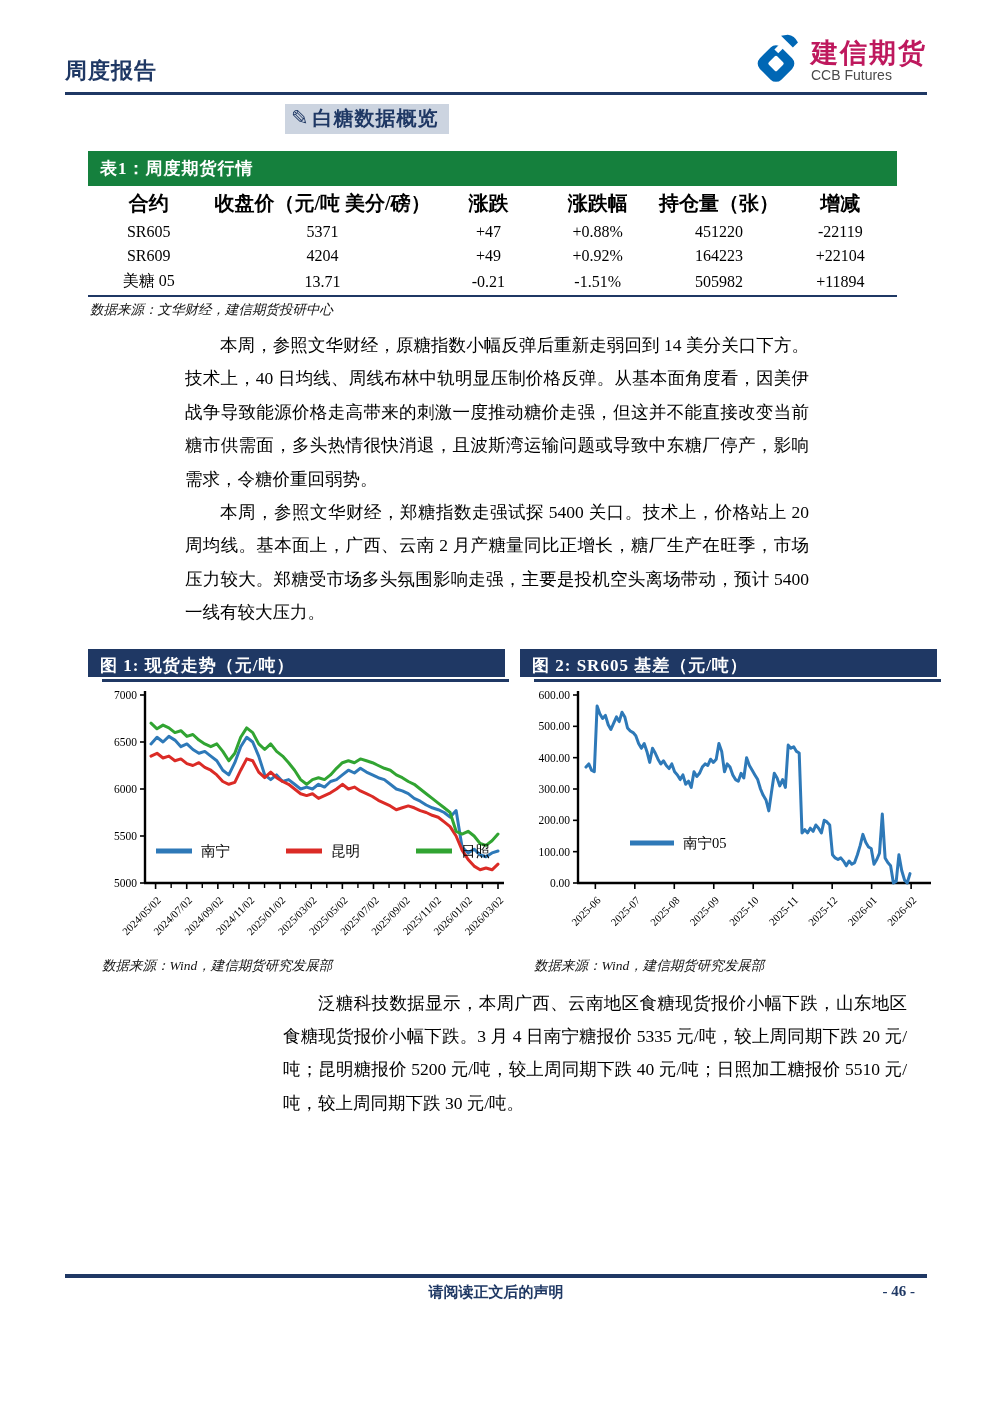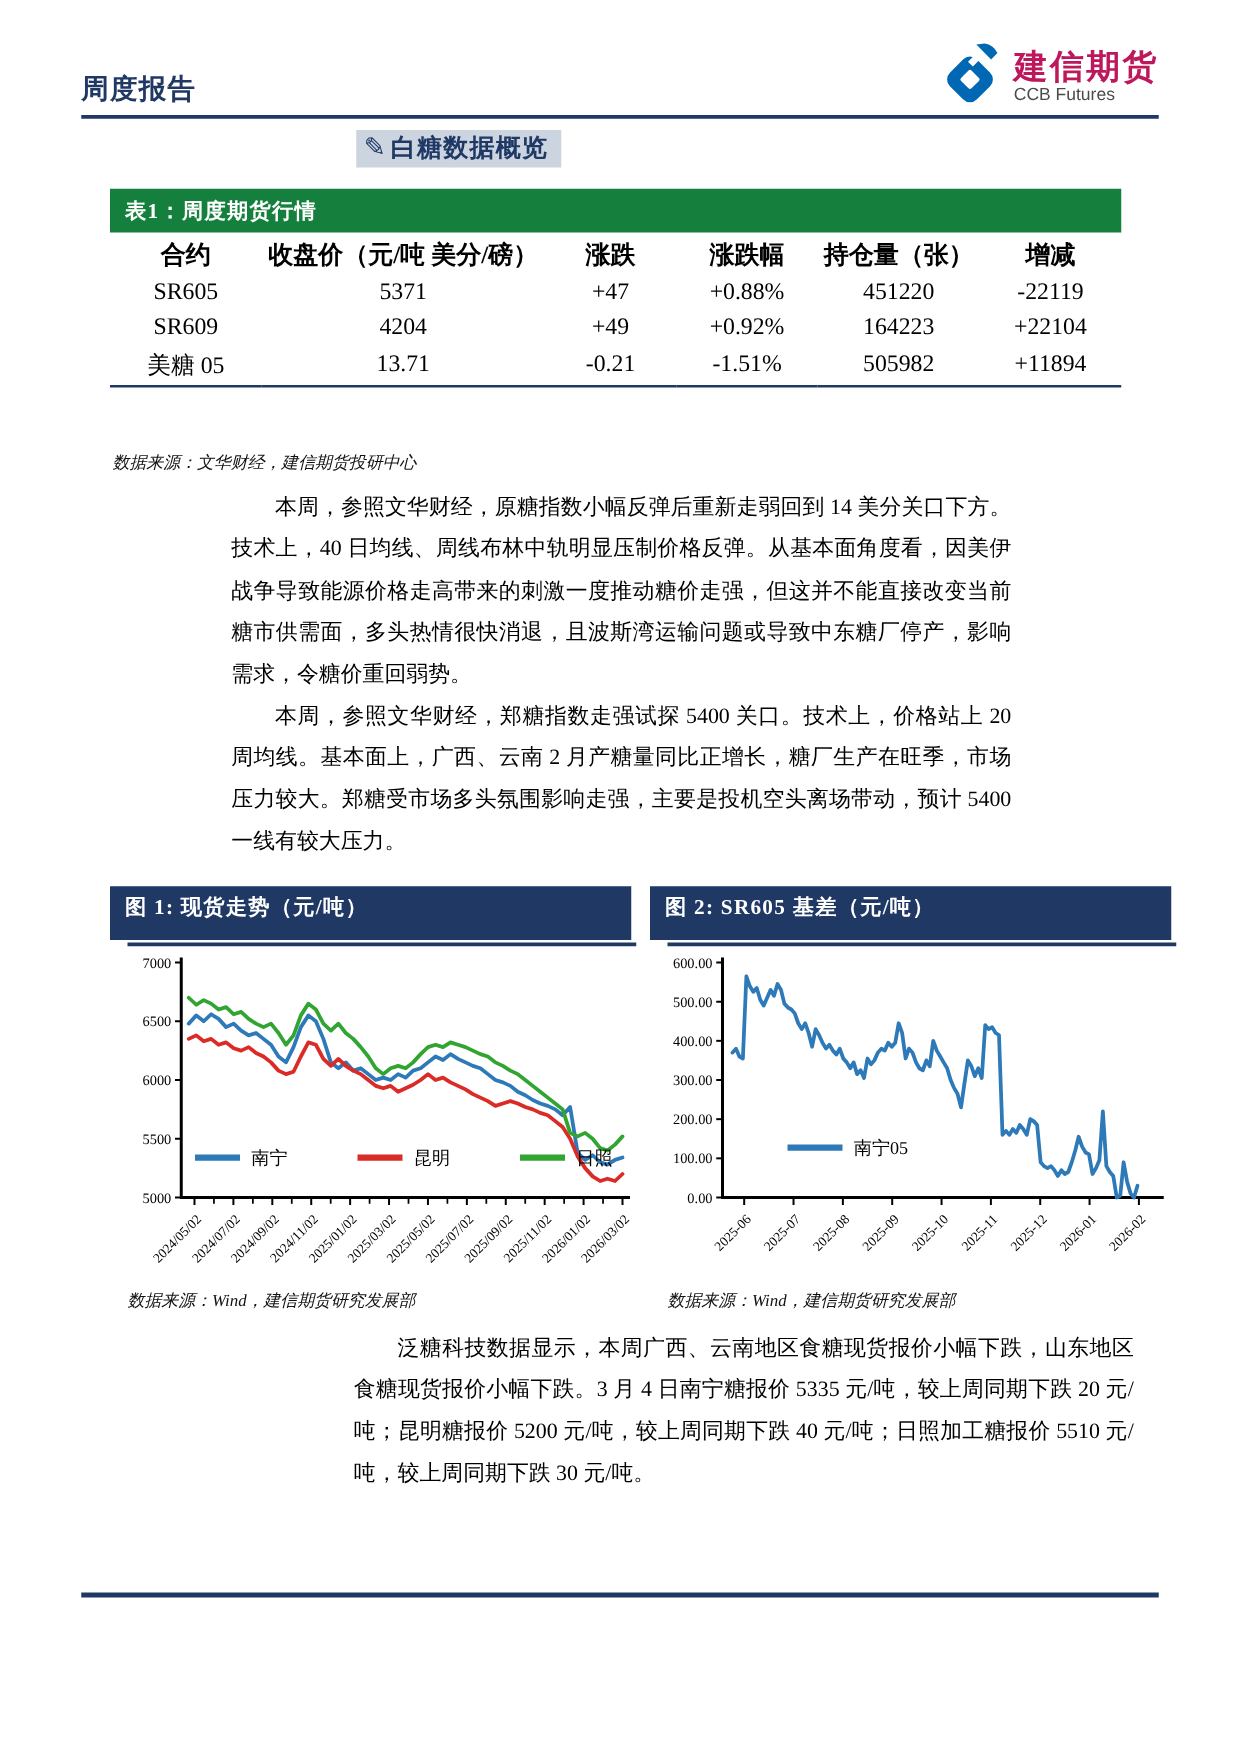--- a/index.html
+++ b/index.html
@@ -34,36 +34,36 @@
   .section-badge-text { font-size:20px; font-weight:bold; color:#1f3864; letter-spacing:1px; }
 
   
   .table-block { margin:17px 30px 0 23px; }
   .table-titlebar {
     background:#15803d; color:#fff; font-size:17px; font-weight:bold;
     padding:6px 0 6px 12px; letter-spacing:1px;
   }
   table.data { width:100%; border-collapse:collapse; border-bottom:2.5px solid #1f3864; }
   table.data th { font-size:20px; font-weight:bold; padding:4px 0 3px; text-align:center; }
-  table.data td { font-size:19px; padding:3px 0; text-align:center; }
-  .table-source { font-size:13.5px; font-style:italic; color:#111; padding:4px 0 0 2px;margin-top:47px; }
+  table.data td { font-size:16px; padding:3px 0; text-align:center; }
+  .table-source { font-size:13.5px; font-style:italic; color:#111; padding:4px 0 0 2px; }
 
   
   .para-col { margin-left:120px; width:624px; margin-top:10px; }
   .para-col p, .para-col2 p {
     font-size:17.5px; line-height:33.4px; text-align:justify; text-indent:2em;
   }
   .para-col2 { margin-left:218px; width:624px; margin-top:12px; }
 
   
   .figures-row { display:flex; gap:15px; margin:19px 0 0 23px; width:849px; }
   .figure { width:417px; }
   .figure-titlebar {
     position:relative; background:#1f3864; color:#fff; font-size:17px; font-weight:bold;
-    padding:5px 0 15px 12px; letter-spacing:1px;
+    padding:5px 0 0 12px; letter-spacing:1px;
   }
   .figure-titlebar::after {
     content:""; position:absolute; left:14px; right:-4px; bottom:-5px; height:3px; background:#1f3864;
   }
   .figure svg { display:block; margin-top:6px; }
   .figure-source { font-size:13.5px; font-style:italic; color:#111; padding-left:14px; margin-top:2px; }
 
   
   .footer { position:absolute; left:65px; right:65px; top:1274px; }
   .footer-rule { height:3.5px; background:#1f3864; }
@@ -262,14 +262,18 @@
     </div>
 
     <div class="para-col2">
       <p>泛糖科技数据显示，本周广西、云南地区食糖现货报价小幅下跌，山东地区食糖现货报价小幅下跌。3 月 4 日南宁糖报价 5335 元/吨，较上周同期下跌 20 元/吨；昆明糖报价 5200 元/吨，较上周同期下跌 40 元/吨；日照加工糖报价 5510 元/吨，较上周同期下跌 30 元/吨。</p>
     </div>
 
   </div>
 
   <div class="footer">
     <div class="footer-rule"></div>
+    <div class="footer-row">
+      <span class="disclaimer">请阅读正文后的声明</span>
+      <span class="page-num">- 46 -</span>
+    </div>
   </div>
 </div>
 
 </body></html>

